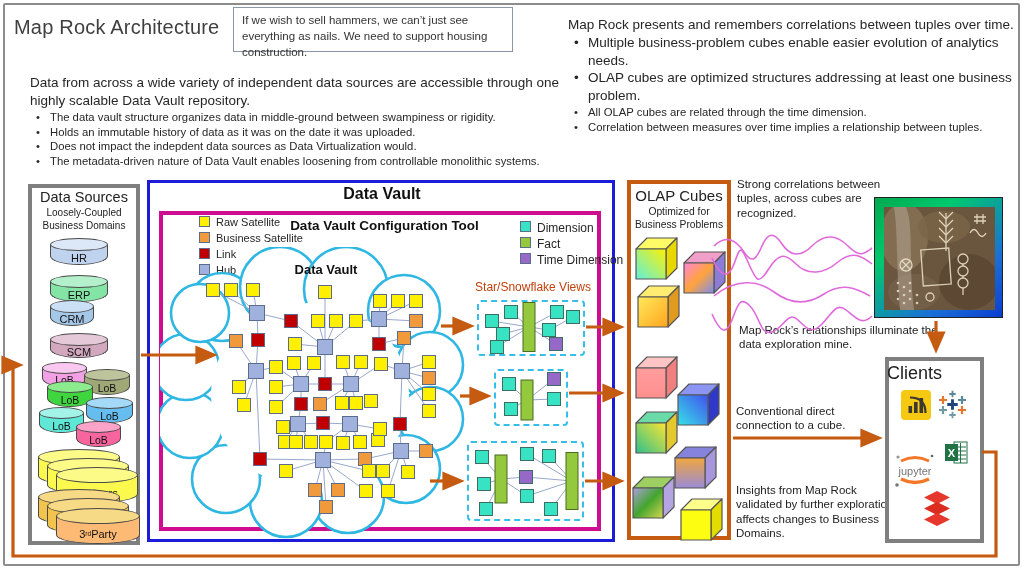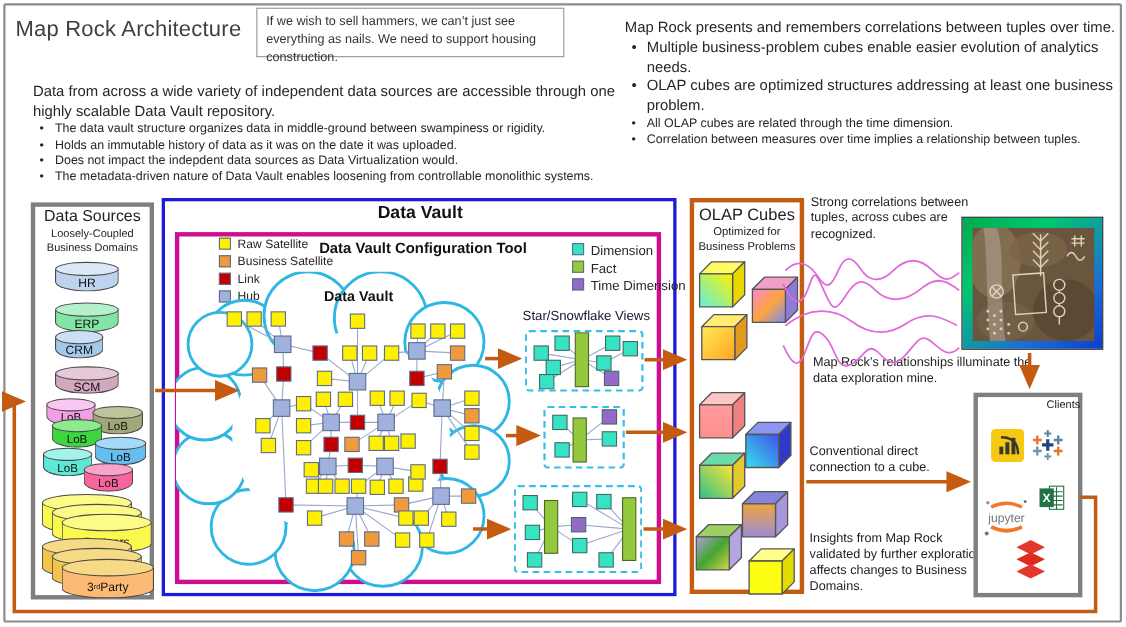--- a/index.html
+++ b/index.html
@@ -23,26 +23,26 @@
   .bullet .dot{font-size:inherit;}
   
   #ds-box{left:28px;top:184px;width:112px;height:361px;border:4px solid #7f7f7f;background:#fff;}
   #ds-title{left:30px;top:189px;width:108px;text-align:center;font-size:14.5px;color:#222;}
   #ds-sub{left:30px;top:207px;width:108px;text-align:center;font-size:10px;line-height:1.25;color:#222;}
   #dv-box{left:147px;top:180px;width:468px;height:362px;border:3.5px solid #1b1bd8;background:#fff;}
   #dv-title{left:297px;top:185px;width:170px;text-align:center;font-size:16px;font-weight:bold;color:#111;}
   #tool-box{left:159px;top:211px;width:442px;height:320px;border:4px solid #cf0d90;}
   #tool-title{left:252px;top:218px;width:265px;text-align:center;font-size:13.5px;font-weight:bold;color:#111;}
   #cloud-label{left:280px;top:262px;width:92px;text-align:center;font-size:13px;font-weight:bold;color:#111;}
-  #star-label{left:468px;top:280px;width:130px;text-align:center;font-size:12px;color:#0f172a;}
+  #star-label{left:468px;top:280px;width:130px;text-align:center;font-size:12px;color:#c2410c;}
   #olap-box{left:627px;top:180px;width:104px;height:360px;border:4px solid #c55a11;background:#fff;}
   #olap-title{left:629px;top:187px;width:100px;text-align:center;font-size:15px;color:#222;}
   #olap-sub{left:629px;top:206px;width:100px;text-align:center;font-size:10.3px;line-height:1.25;color:#222;}
   #clients-box{left:885px;top:357px;width:99px;height:186px;border:4px solid #7f7f7f;background:#fff;}
-  #clients-title{left:887px;top:363px;width:95px;text-align:right;font-size:10px;color:#222;}
+  #clients-title{left:887px;top:363px;width:95px;text-align:left;font-size:18px;color:#222;}
   
   .legend-row{display:flex;height:16px;padding-left:28px;}
   .legend-swatch{width:11px;height:11px;border:1.2px solid #5c6c8c;margin-right:6px;flex:0 0 11px;box-sizing:border-box;}
   #dv-legend{left:171px;top:216px;font-size:11px;}
   #dim-legend{left:492px;top:221px;font-size:12px;}
   
   .note{font-size:11.5px;line-height:1.24;color:#222;}
   #note-strong{left:737px;top:177px;width:155px;}
   #note-illuminate{left:739px;top:323px;width:200px;}
   #note-conventional{left:736px;top:404px;width:126px;}

